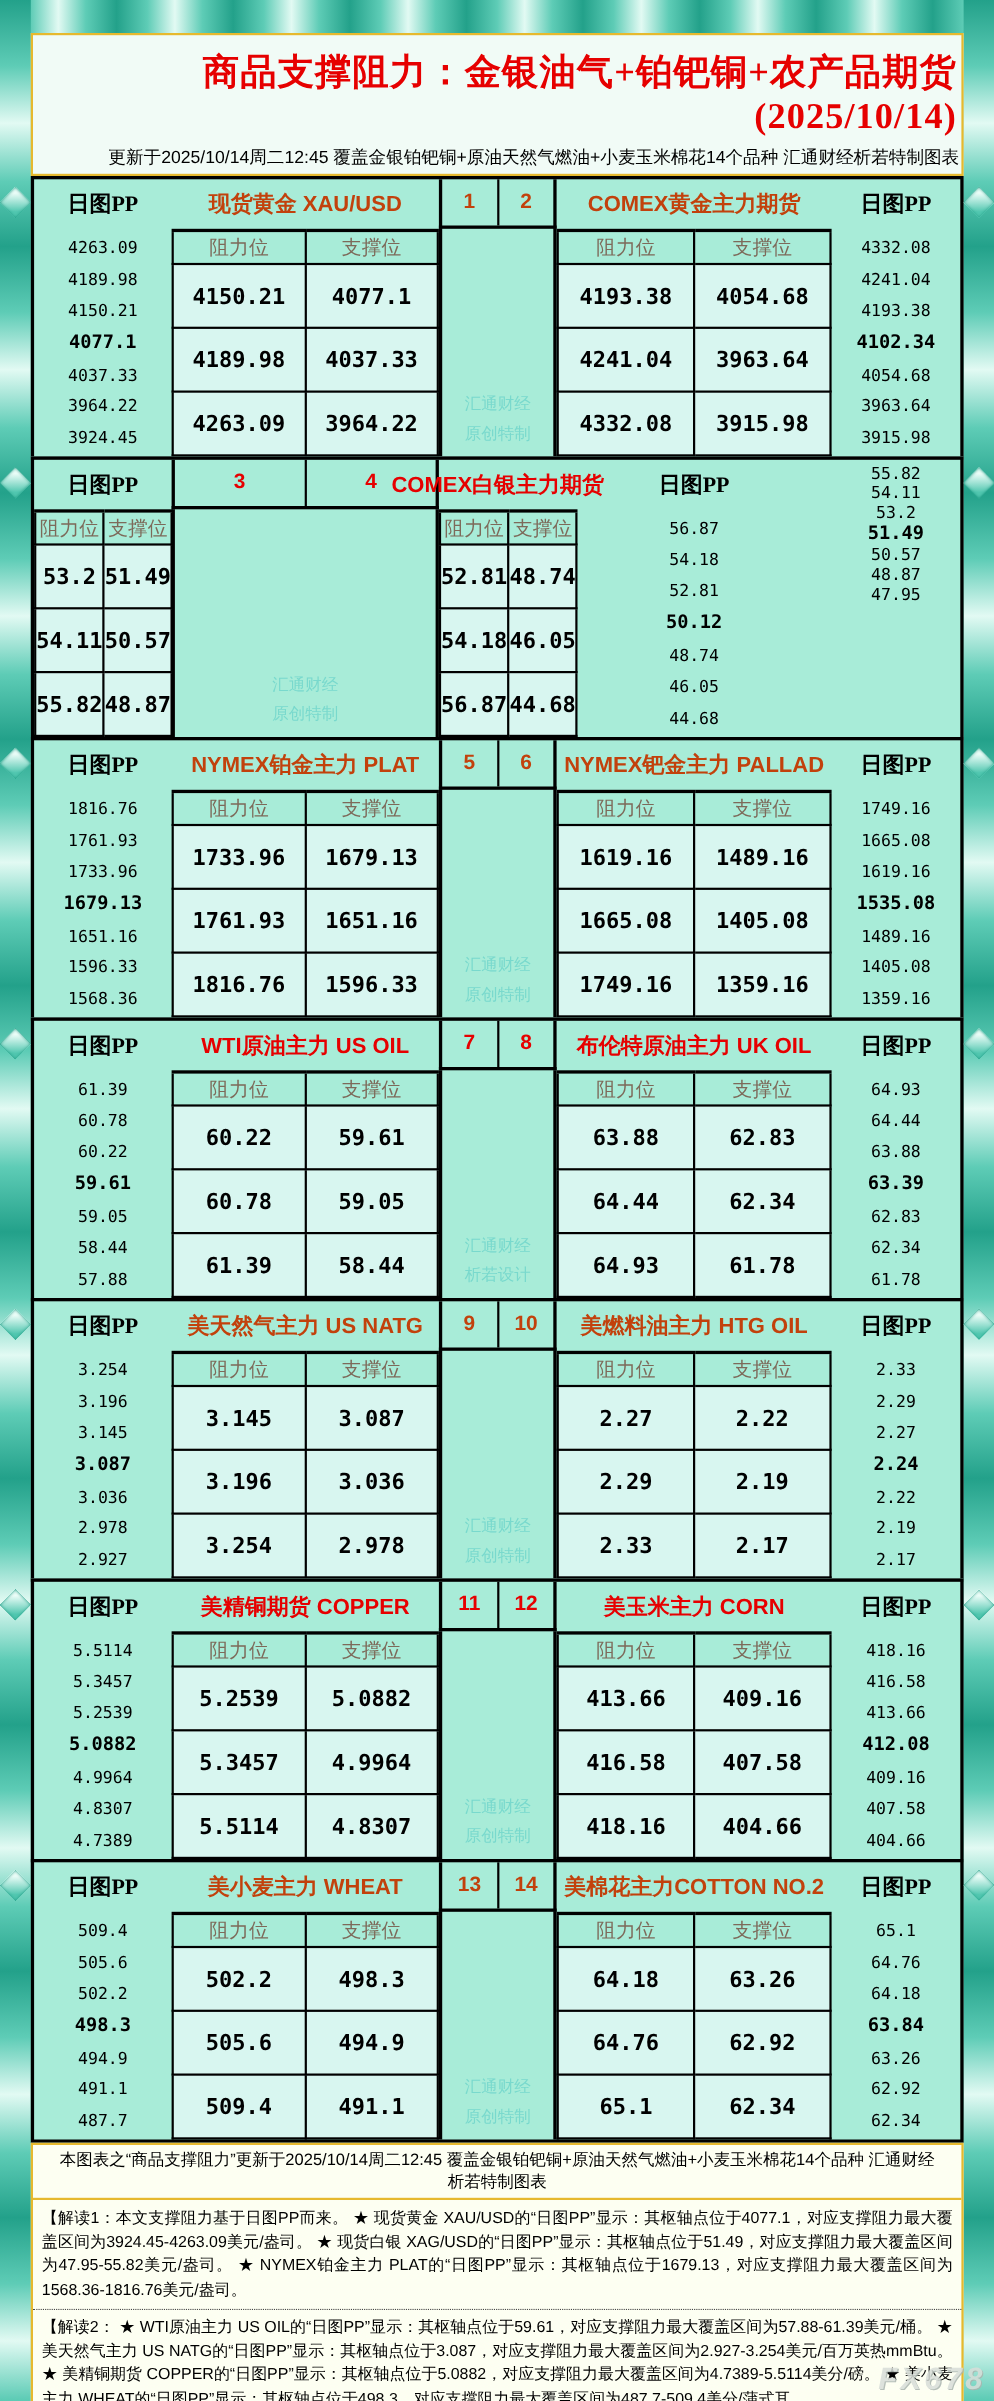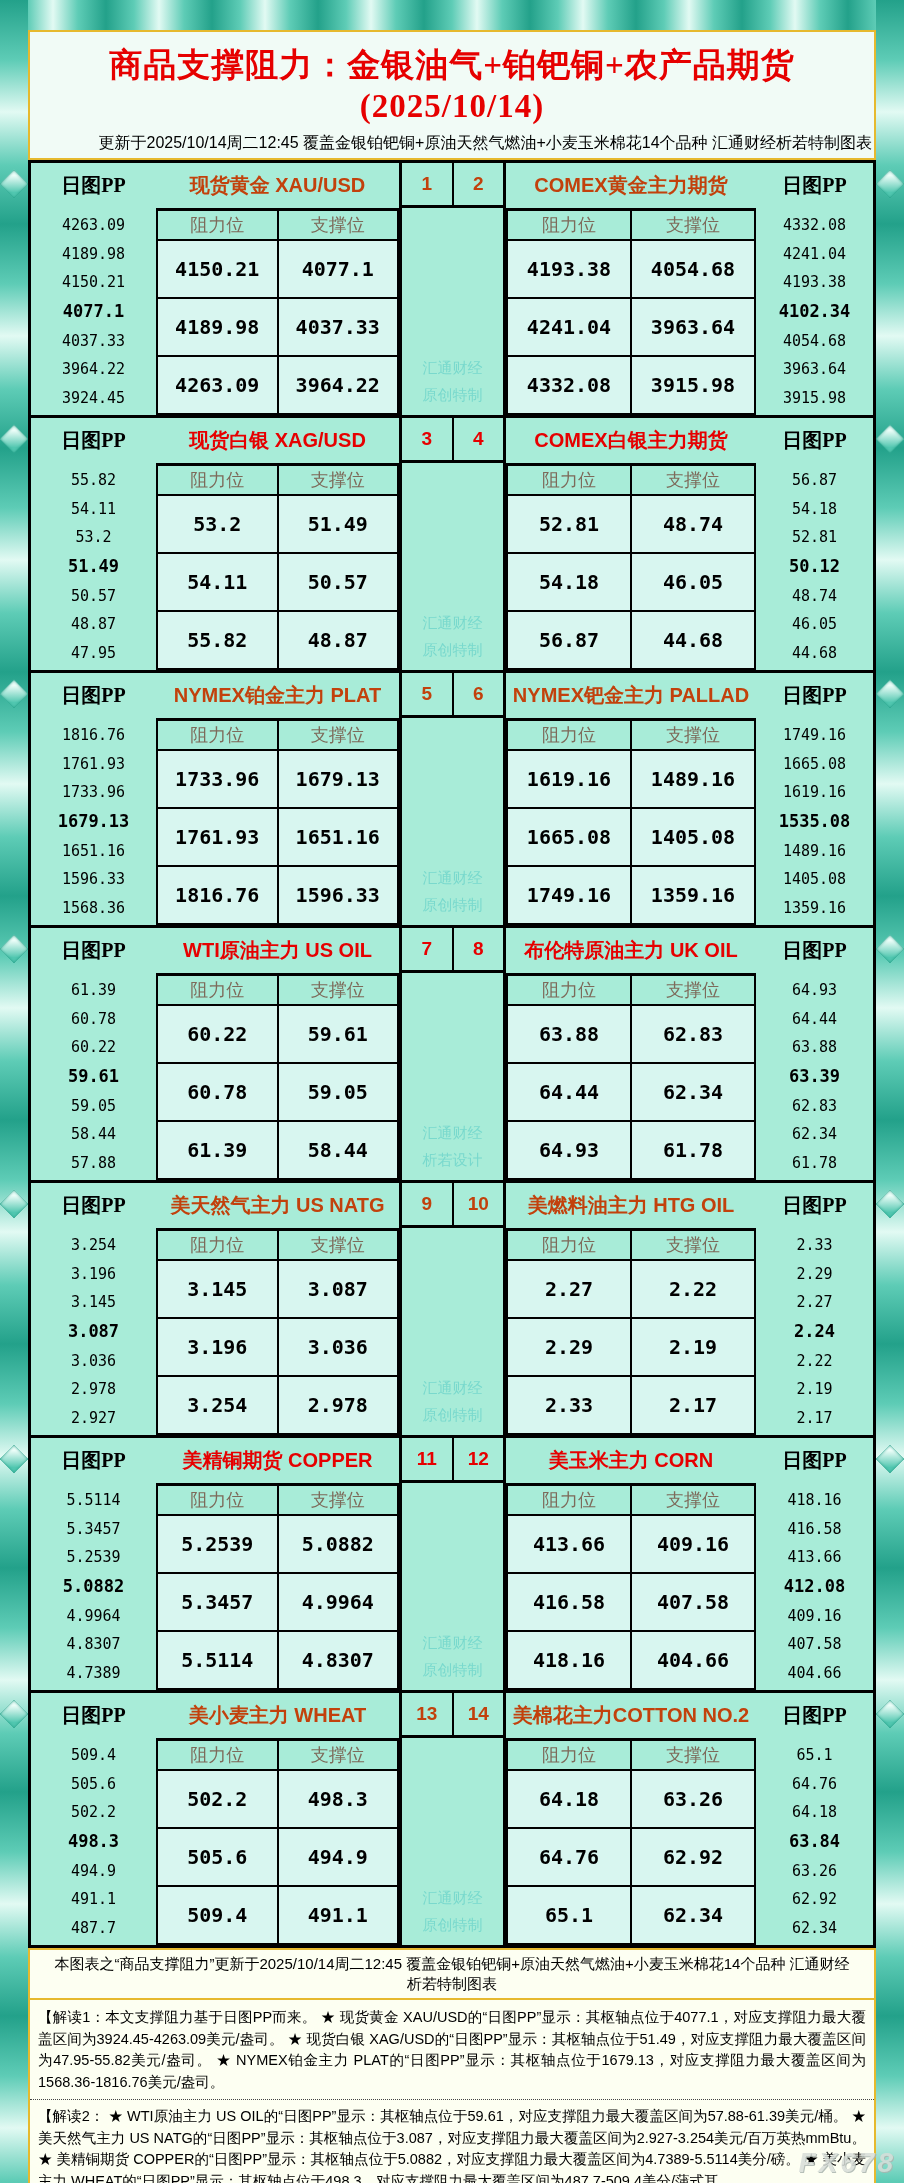--- a/index.html
+++ b/index.html
@@ -15,21 +15,21 @@
   .frame-top { top:0; } .frame-bottom { bottom:0; height:33px; }
   .frame-v { position:absolute; top:0; bottom:0; width:28px; z-index:0;
     background:repeating-linear-gradient(180deg,#23a18a 0px,#5eccb6 60px,#e2faf3 112px,#5eccb6 165px,#23a18a 224px); }
   .frame-left { left:0; } .frame-right { right:0; }
 
   .content { position:absolute; left:28px; top:30px; width:848px; z-index:1; }
 
   
   .title-box { background:#f1fbf6; border:2px solid #e6b92e; }
   .page-title {
-    color:#e60000; font-weight:bold; font-size:33px; text-align:center;
+    color:#e60000; font-weight:bold; font-size:33px; text-align:right;
     padding:11px 4px 7px; letter-spacing:1px;
     font-family:"Liberation Serif", serif;
   }
   .page-subtitle { font-size:16px; text-align:right; padding:1px 2px 4px; }
 
   
   .block {
     position:relative; height:258px; background:#a8ecd8;
     border:3px solid #000; display:grid;
     grid-template-columns:125px 243px 107px 250px auto;
@@ -181,21 +181,20 @@
       <span>4193.38</span>
       <span>4102.34</span>
       <span>4054.68</span>
       <span>3963.64</span>
       <span>3915.98</span>
     </div>
   </section>
 
   <section class="block accent-red">
     <div class="h-pp">日图PP</div>
-    <div class="h-inst">现货白银 XAG/USD</div>
     <div class="h-nums">
       <span>3</span>
       <span>4</span>
     </div>
     <div class="h-inst">COMEX白银主力期货</div>
     <div class="h-pp">日图PP</div>
 
     <div class="ppcol">
       <span>55.82</span>
       <span>54.11</span>

